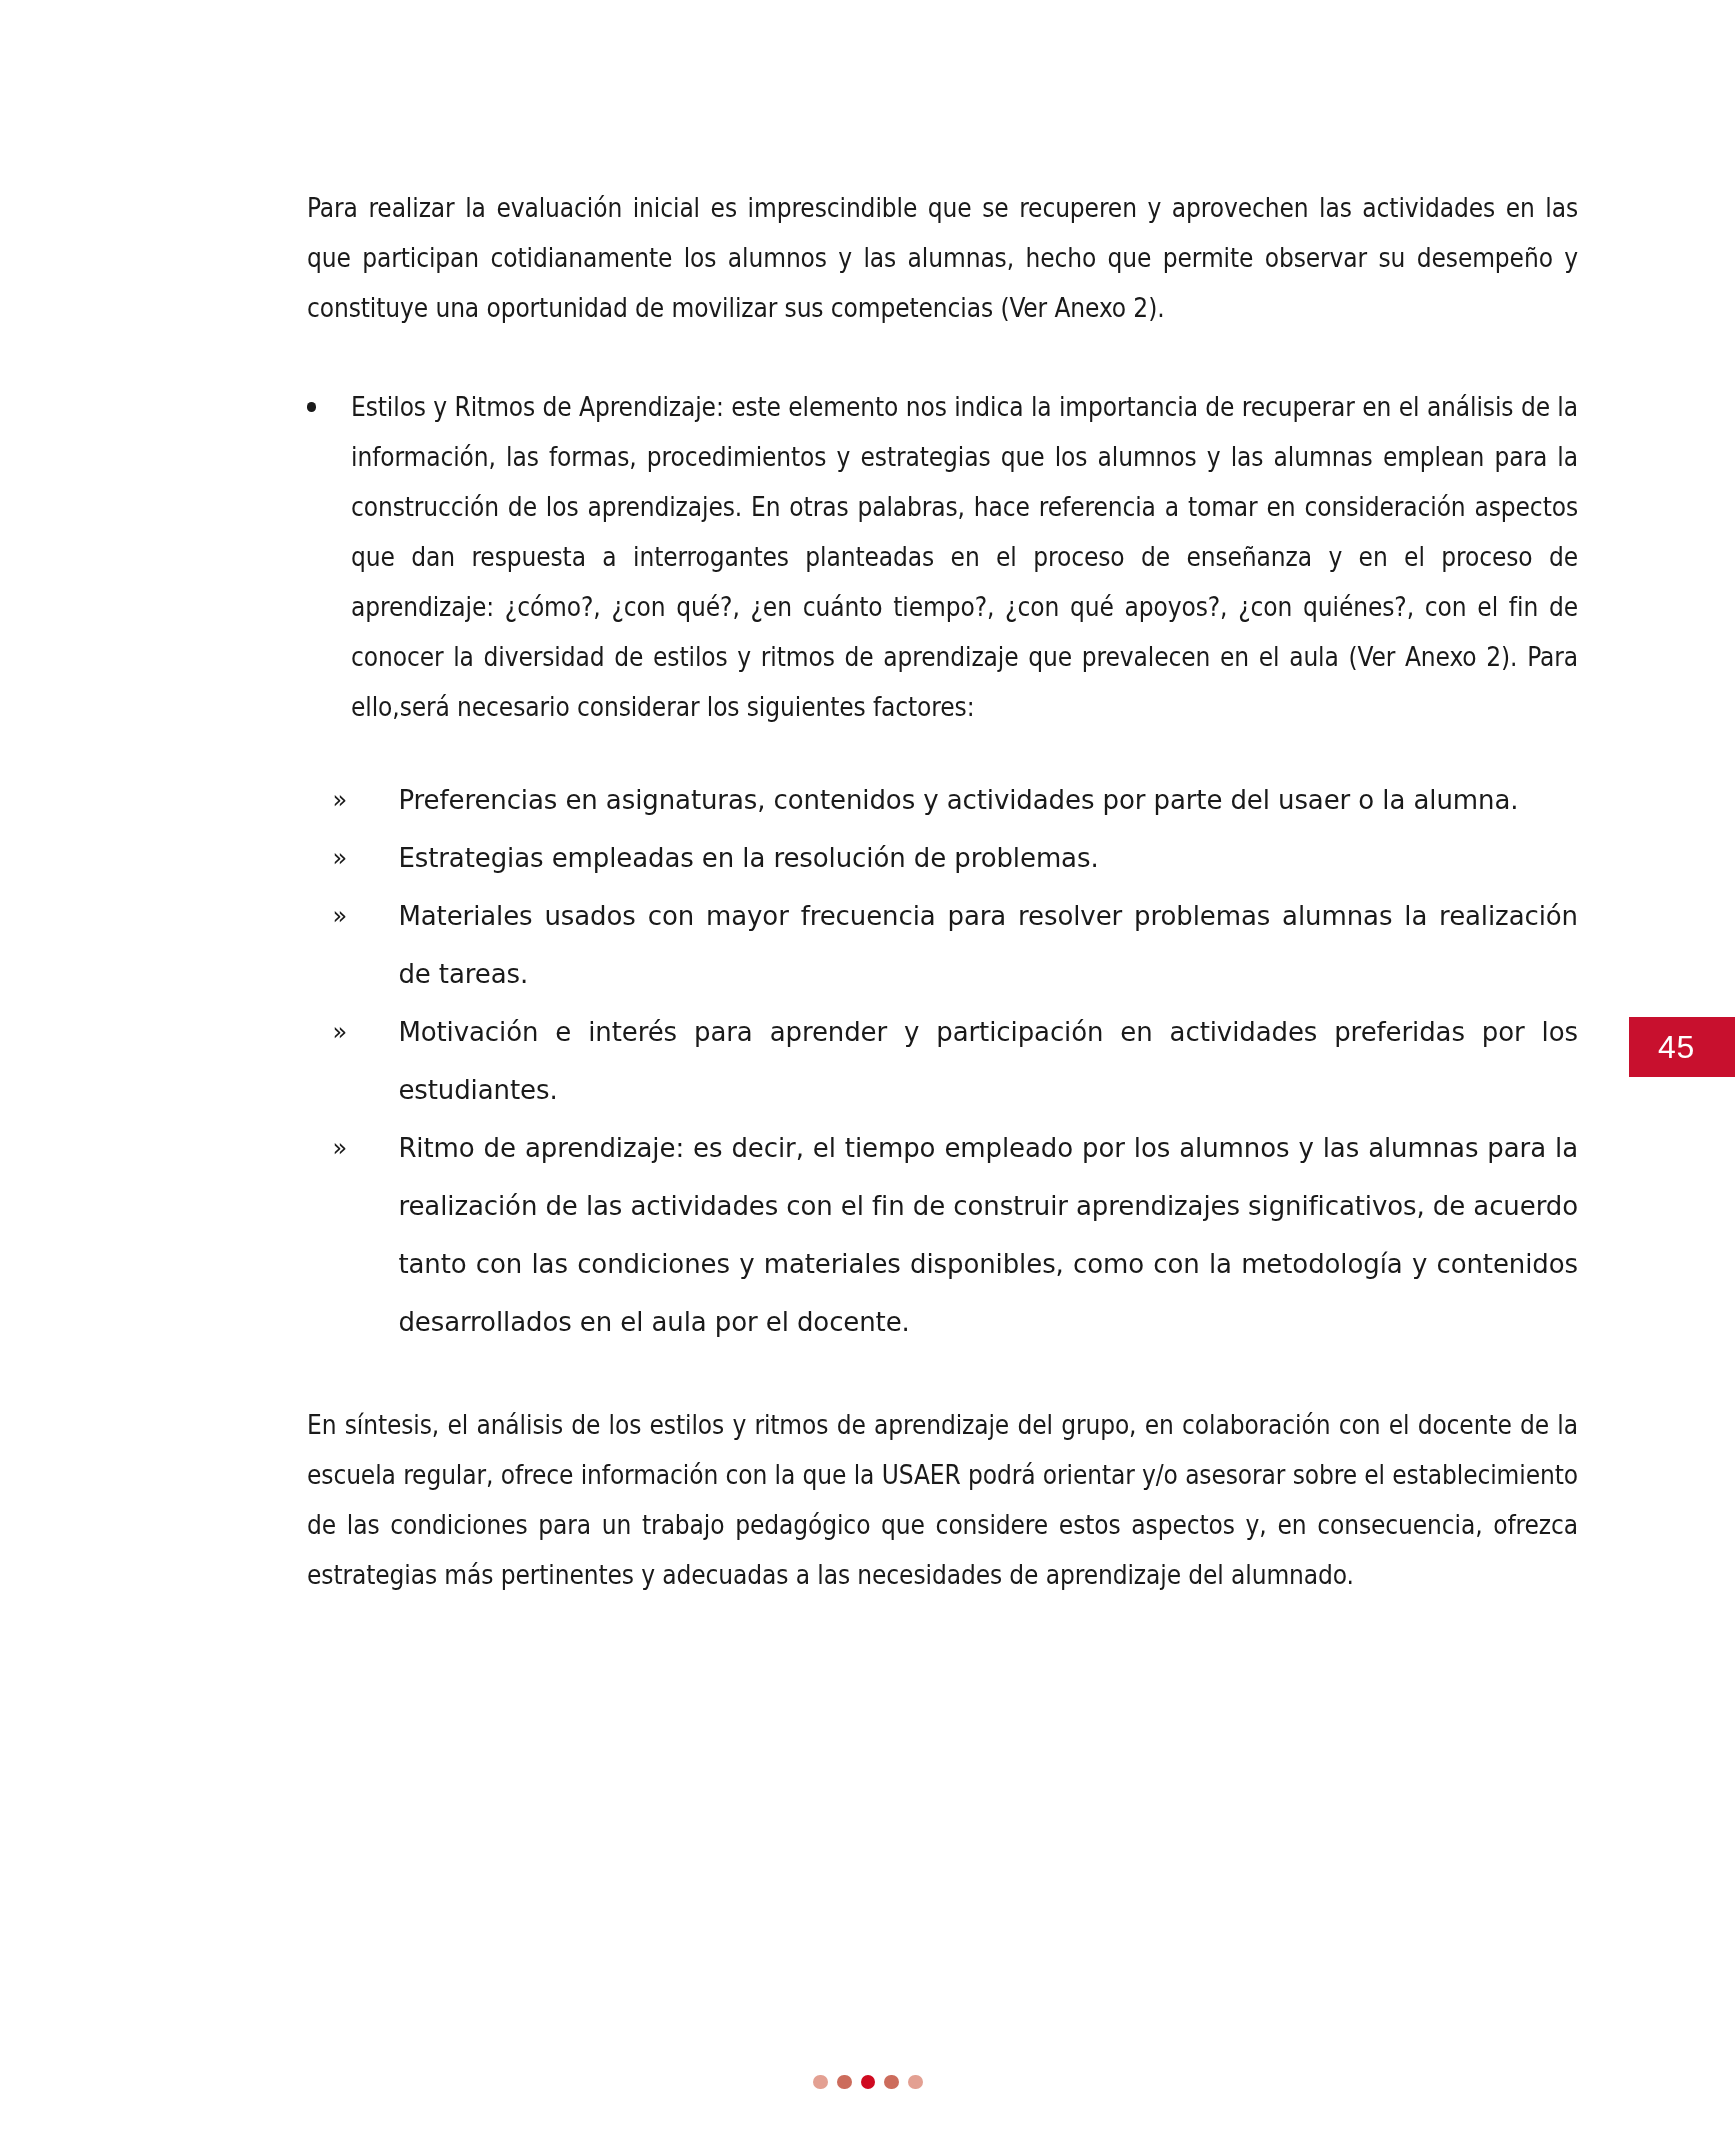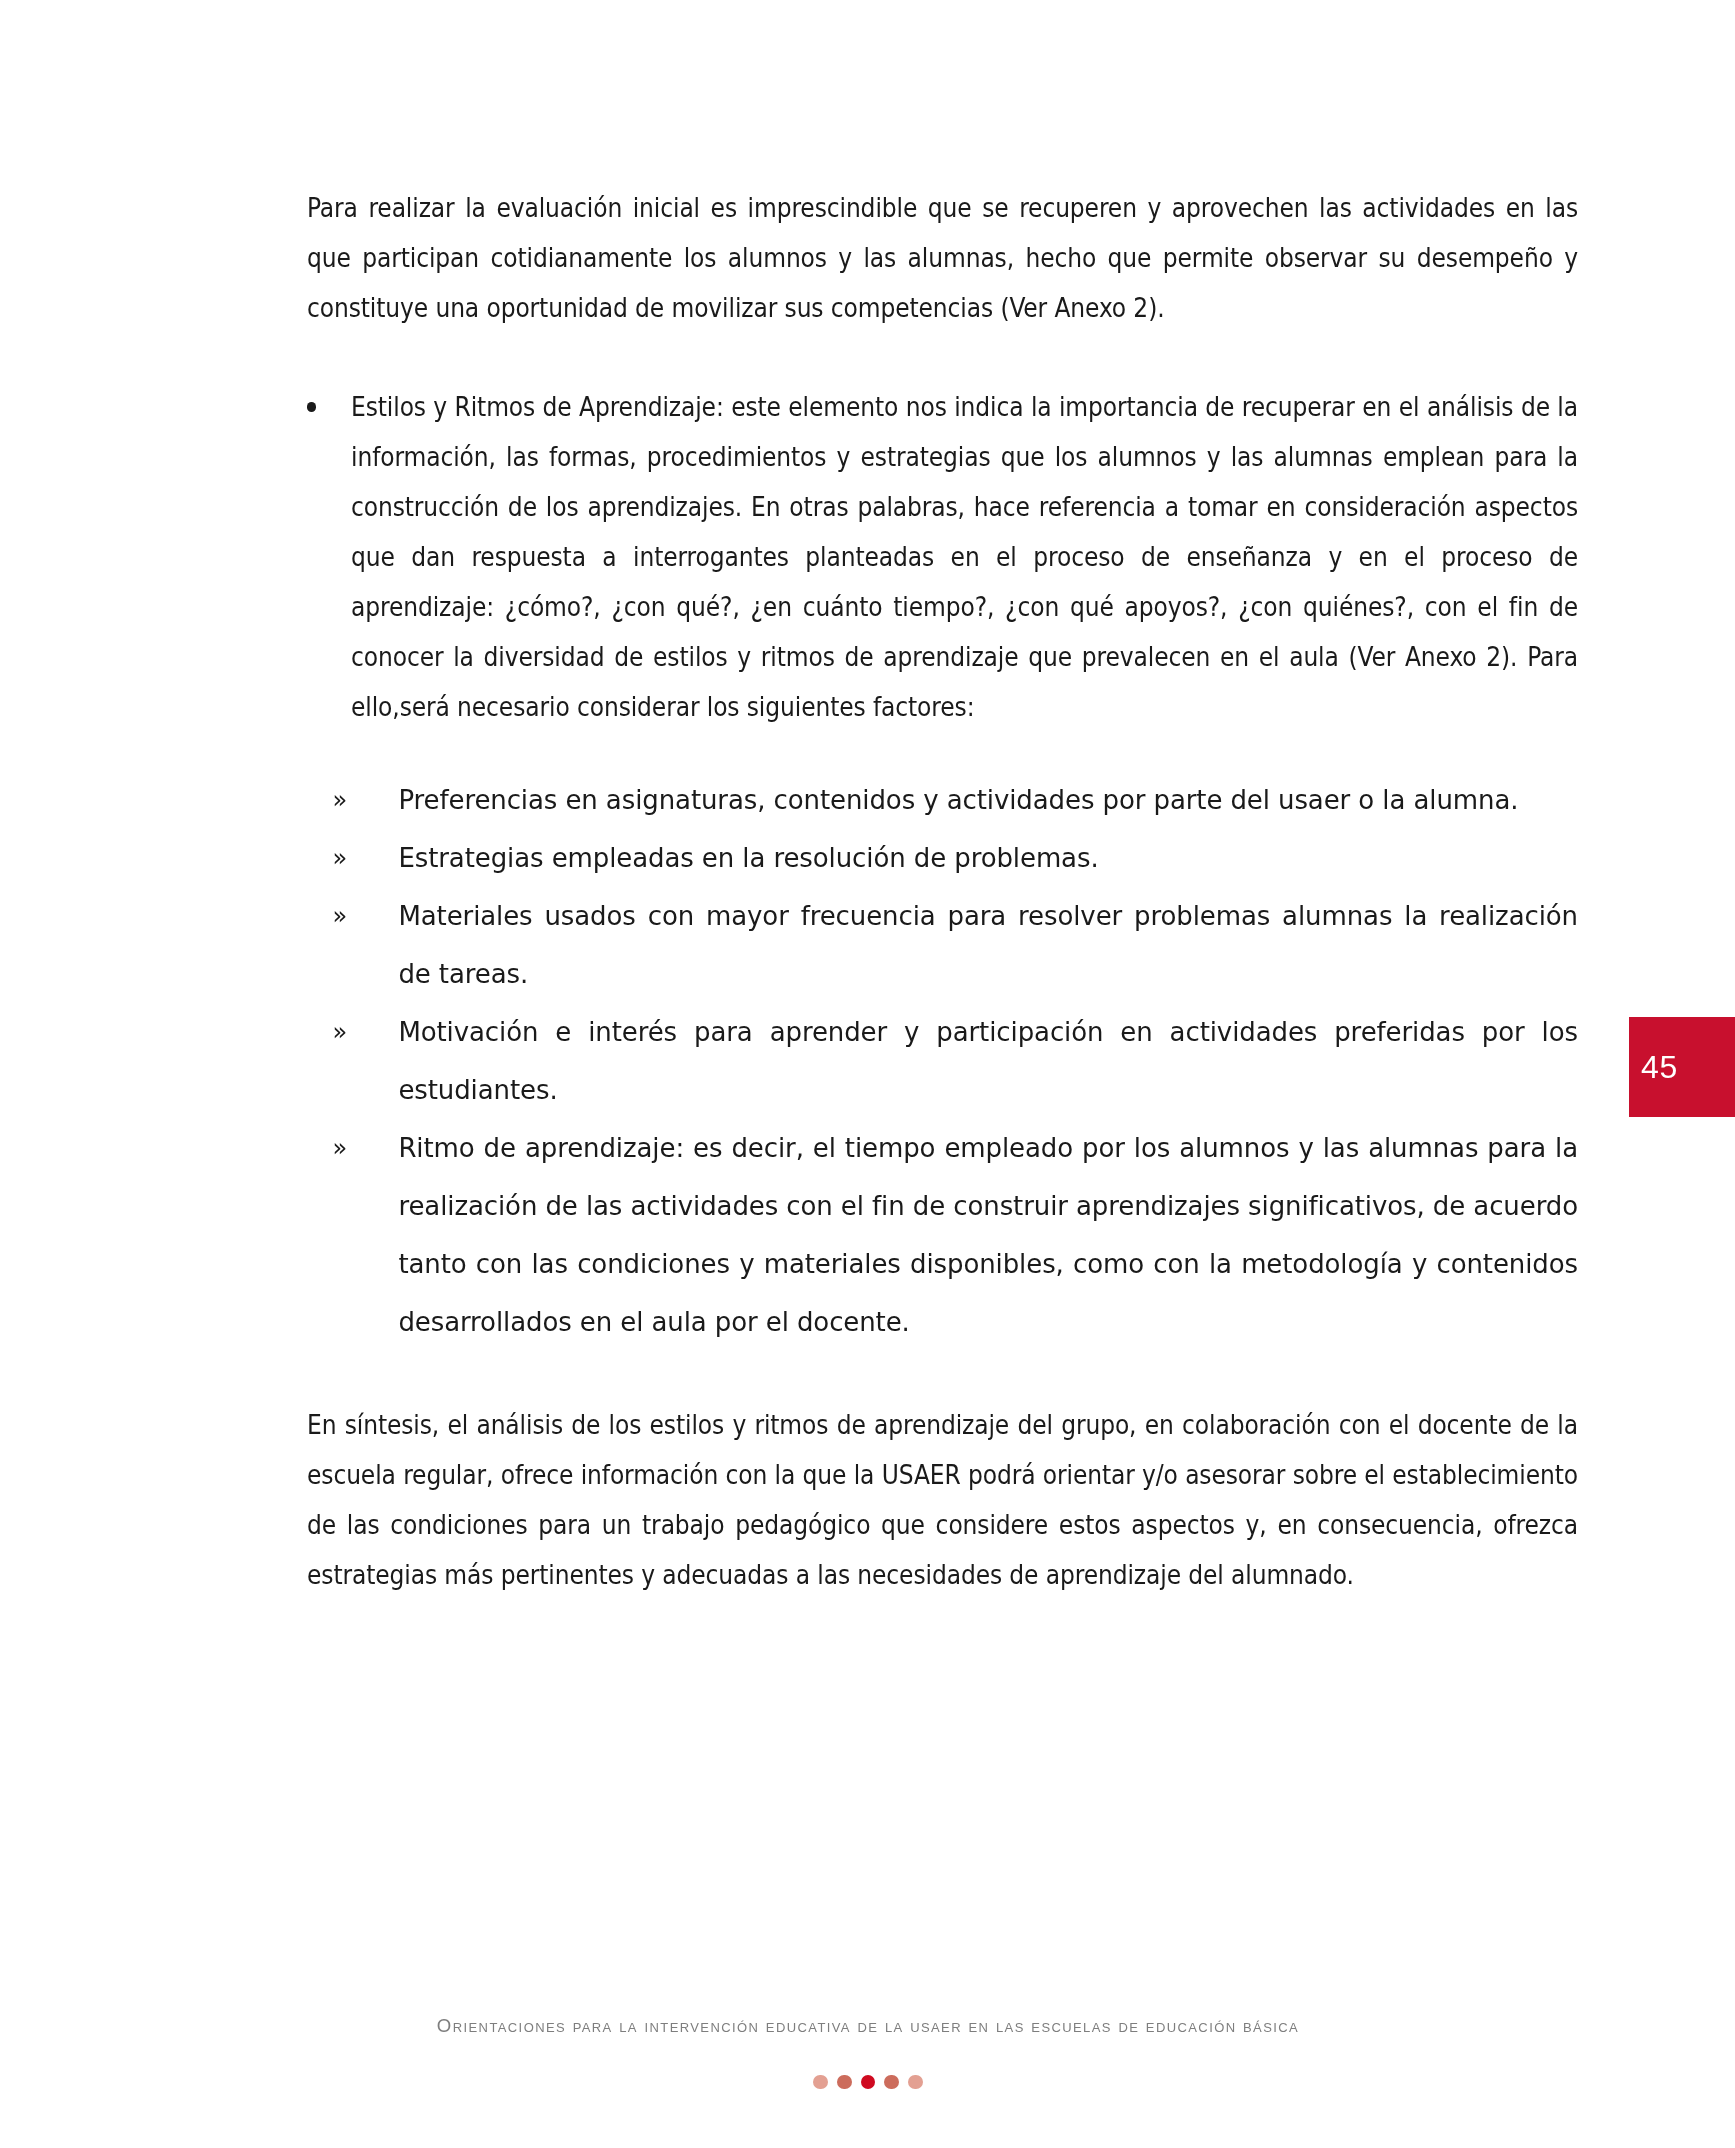--- a/index.html
+++ b/index.html
@@ -87,29 +87,29 @@
     line-height: 58px;
   }
   .sub-item .txt { display: block; }
 
   
   .page-badge {
     position: absolute;
     right: 0px;
     top: 1017px;
     width: 107px;
-    height: 100px;
+    height: 60px;
     background: #c8102e;
     color: #ffffff;
     font-family: "Liberation Sans", sans-serif;
     font-size: 32px;
     display: flex;
     align-items: center;
     justify-content: flex-start;
-    padding-left: 12px;
+    padding-left: 29px;
     box-sizing: border-box;
     letter-spacing: 0.8px;
   }
 
   
   .footer {
     position: absolute;
     left: 0;
     right: 0;
     top: 2015px;
@@ -182,23 +182,20 @@
     <div class="spacer-lg"></div>
 
     <p class="para">En síntesis, el análisis de los estilos y ritmos de aprendizaje del grupo, en colaboración con el docente de la escuela regular, ofrece información con la que la USAER podrá orientar y/o asesorar sobre el establecimiento de las condiciones para un trabajo pedagógico que considere estos aspectos y, en consecuencia, ofrezca estrategias más pertinentes y adecuadas a las necesidades de aprendizaje del alumnado.</p>
 
   </div>
 
   <div class="page-badge" style="background: rgb(200, 16, 46);">
     <span>45</span>
   </div>
 
-  <div class="footer">
-    <span class="footer-text">Orientaciones para la intervención educativa de la usaer en las escuelas de educación básica</span>
-  </div>
 
   <div class="dots">
     <span class="dot" style="background: rgb(227, 160, 146);"></span>
     <span class="dot" style="background: rgb(204, 108, 92);"></span>
     <span class="dot" style="background: rgb(207, 10, 32);"></span>
     <span class="dot" style="background: rgb(204, 108, 92);"></span>
     <span class="dot" style="background: rgb(227, 160, 146);"></span>
   </div>
 
 </div>

